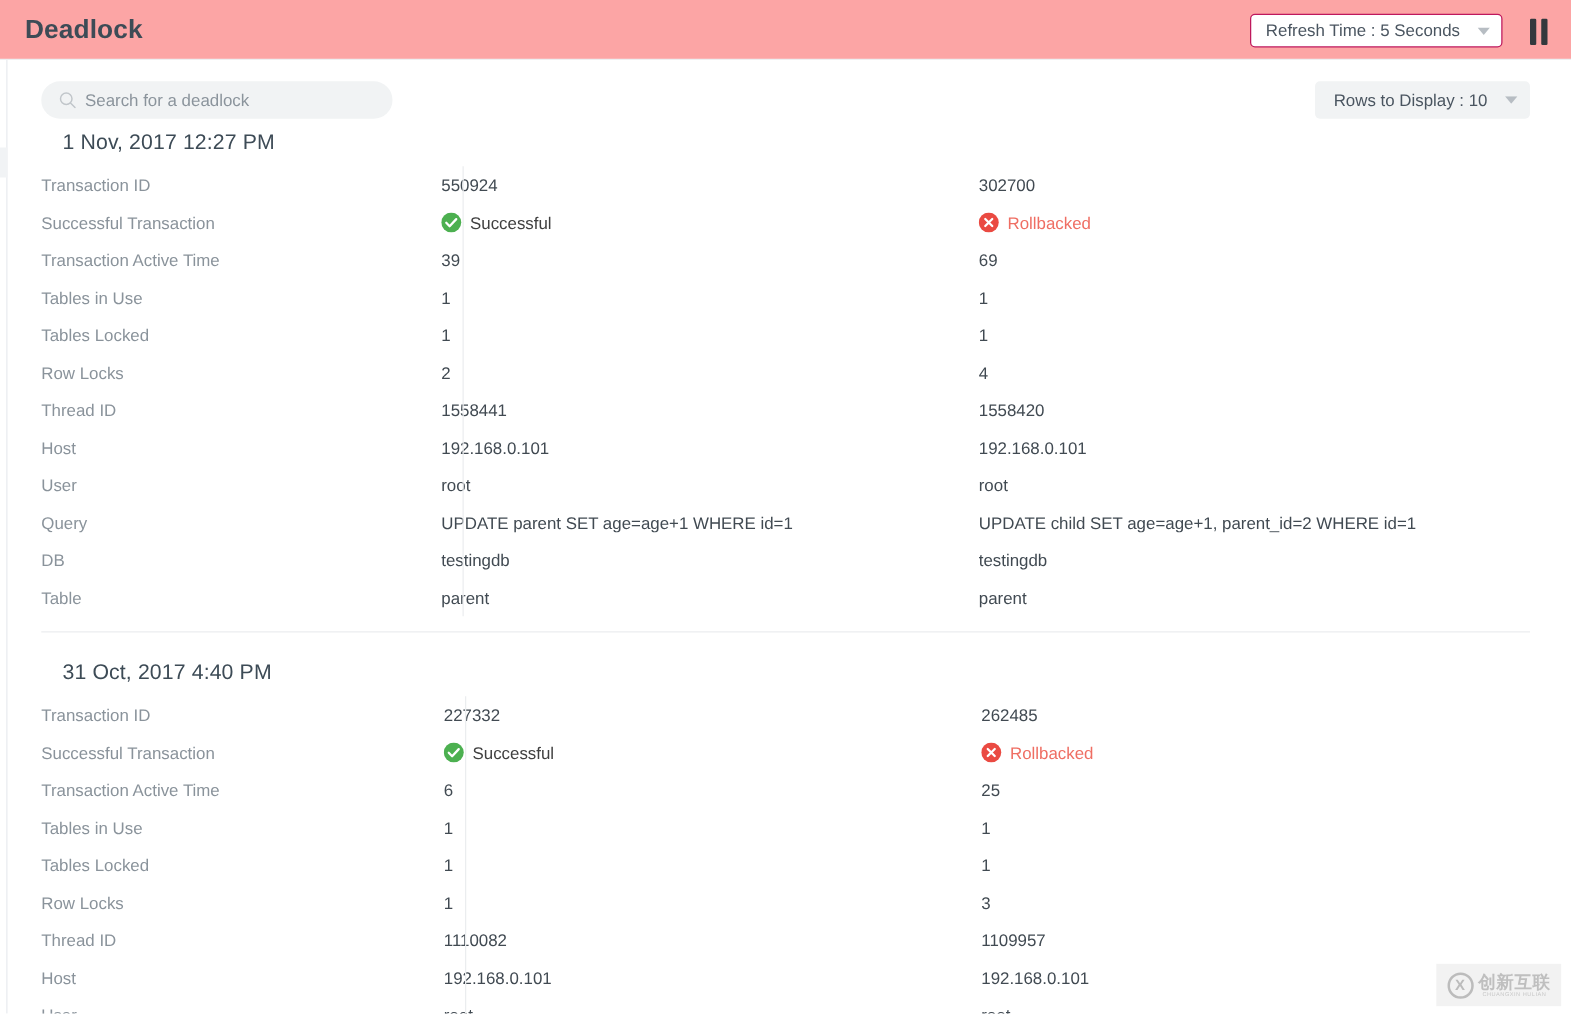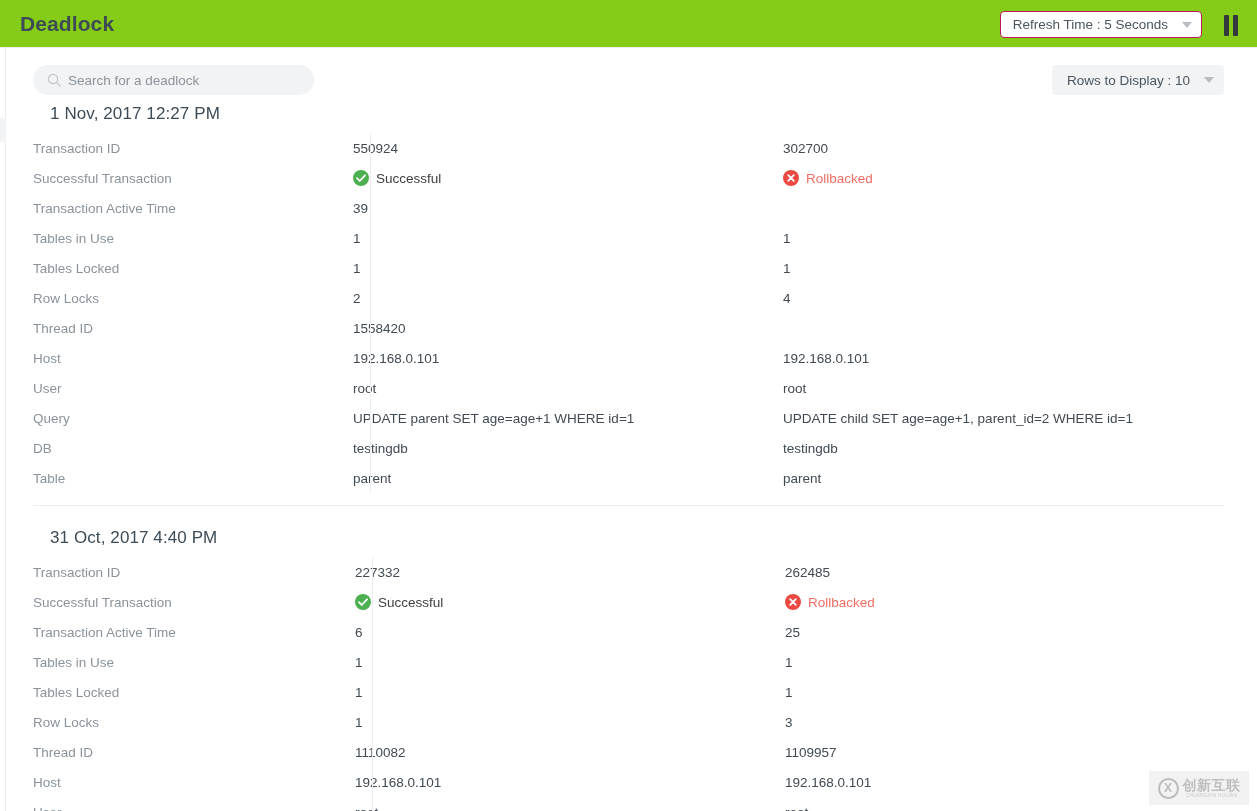--- a/index.html
+++ b/index.html
@@ -35,21 +35,21 @@
     height: 24px;
     background: #f1f3f5;
   }
 
   
   .topbar {
     position: absolute;
     left: 0; top: 0;
     width: 1257px;
     height: 48px;
-    background: #84cc16;
+    background: #fca5a5;
     border-bottom: 1px solid #edeff1;
   }
   .page-title {
     position: absolute;
     left: 20px;
     top: 12px;
     font-size: 21px;
     font-weight: bold;
     color: #3d4b56;
     letter-spacing: 0.1px;
@@ -342,20 +342,21 @@
                   </svg>
               </span>
               <span class="txt">Rollbacked</span>
             </span>
           </div>
         </div>
 
         <div class="row">
           <div class="r-label">Transaction Active Time</div>
           <div class="r-val">39</div>
+          <div class="r-val second">69</div>
         </div>
 
         <div class="row">
           <div class="r-label">Tables in Use</div>
           <div class="r-val">1</div>
           <div class="r-val second">1</div>
         </div>
 
         <div class="row">
           <div class="r-label">Tables Locked</div>
@@ -364,20 +365,21 @@
         </div>
 
         <div class="row">
           <div class="r-label">Row Locks</div>
           <div class="r-val">2</div>
           <div class="r-val second">4</div>
         </div>
 
         <div class="row">
           <div class="r-label">Thread ID</div>
+          <div class="r-val">1558441</div>
           <div class="r-val second">1558420</div>
         </div>
 
         <div class="row">
           <div class="r-label">Host</div>
           <div class="r-val">192.168.0.101</div>
           <div class="r-val second">192.168.0.101</div>
         </div>
 
         <div class="row">

